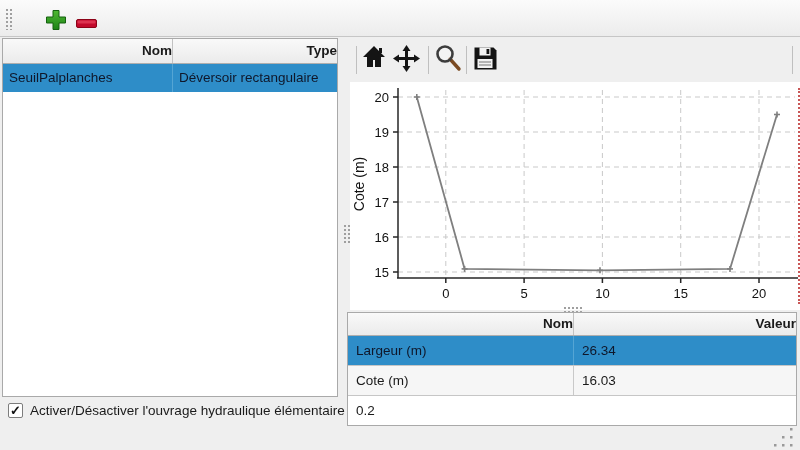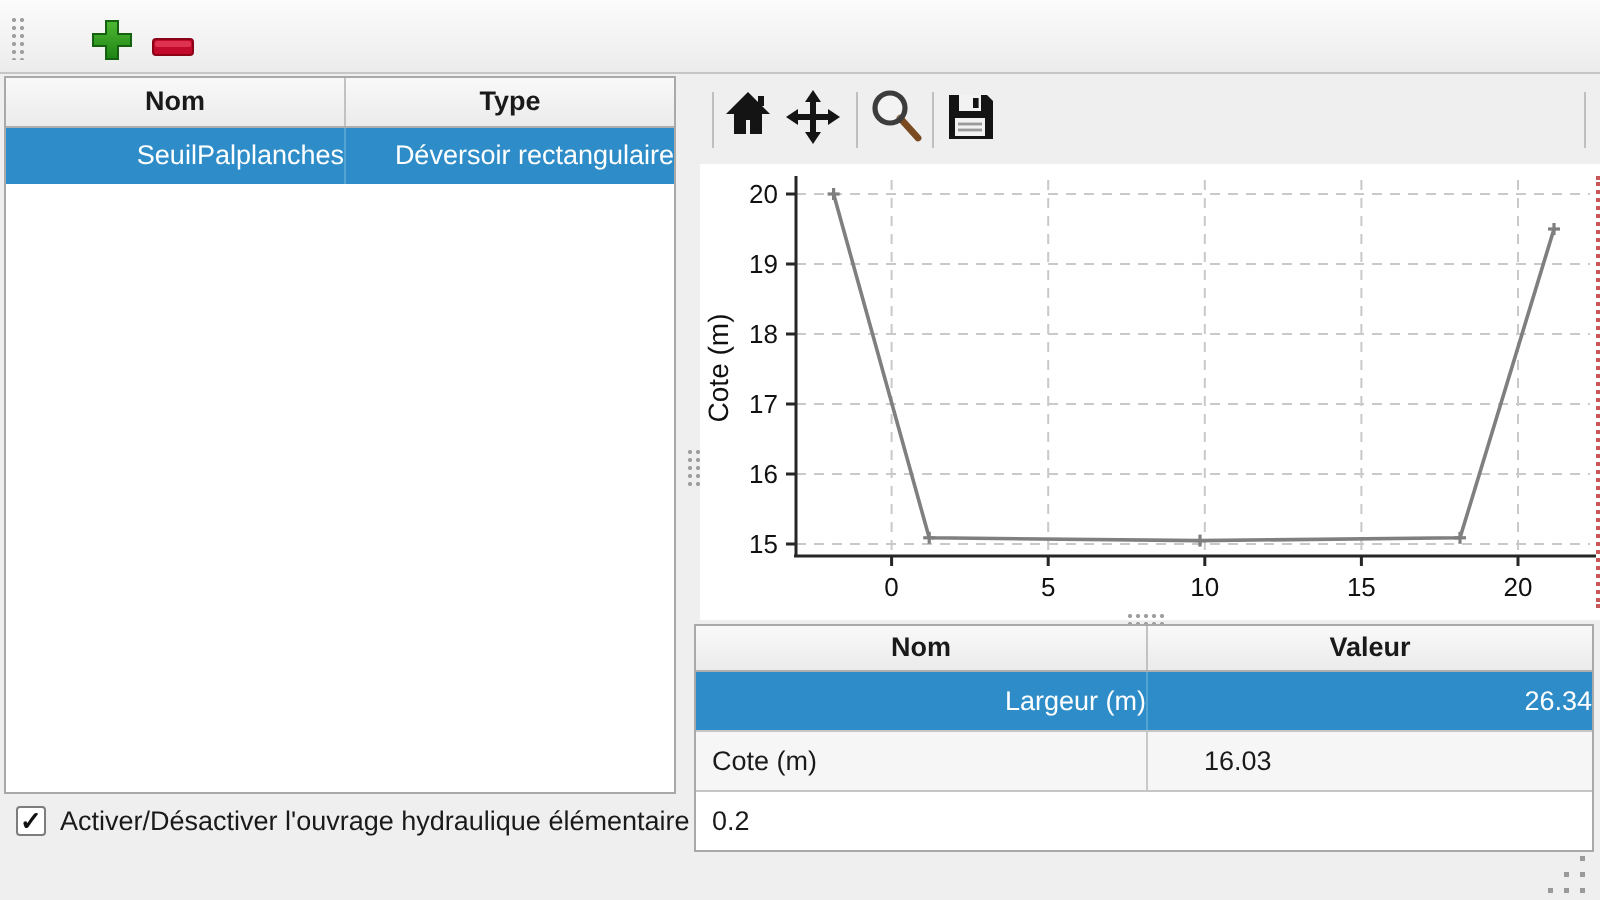--- a/index.html
+++ b/index.html
@@ -15,25 +15,25 @@
     background:linear-gradient(#fbfbfb,#ececec);border-bottom:1px solid #c6c6c6;}
   .grip-v{position:absolute;width:7px;background-image:radial-gradient(#9f9f9f 1px,transparent 1.1px);
     background-size:4px 4px;}
   .topbar .grip-v{left:5px;top:8px;height:22px;}
   .tool-btn{position:absolute;cursor:pointer;}
   
   .structures{position:absolute;left:2px;top:38px;width:336px;height:359px;
     background:#ffffff;border:1px solid #a9a9a9;box-sizing:border-box;}
   .thead{display:flex;height:24px;background:linear-gradient(#f9f9f9,#ebebeb);
     border-bottom:1px solid #aeaeae;font-weight:bold;}
-  .thead .hc{line-height:23px;text-align:center;border-right:1px solid #c2c2c2;box-sizing:border-box;}
+  .thead .hc{line-height:23px;text-align:right;border-right:1px solid #c2c2c2;box-sizing:border-box;}
   .thead .hc:last-child{border-right:none;}
   .structures .hc1{width:170px;} .structures .hc2{flex:1;}
   .trow{display:flex;height:28px;line-height:28px;}
-  .trow.sel{background:#2e8dc8;color:#ffffff;text-align:right;}
+  .trow.sel{background:#2e8dc8;color:#0f172a;}
   .trow .tc{padding-left:6px;box-sizing:border-box;overflow:hidden;white-space:nowrap;}
   .trow.sel .tc1{border-right:1px solid #55a5d4;}
   .structures .tc1{width:170px;} .structures .tc2{flex:1;}
   
   .chkrow{position:absolute;left:8px;top:403px;display:flex;align-items:center;cursor:pointer;}
   .chkbox{width:15px;height:15px;background:#fff;border:1px solid #7d7d7d;border-radius:2px;
     font-size:13px;font-weight:bold;line-height:14px;text-align:center;color:#111;box-sizing:border-box;}
   .chklabel{margin-left:7px;}
   
   .panel-grip{left:343px;top:224px;height:20px;}
@@ -50,21 +50,21 @@
   .yl{font-family:"Liberation Sans",sans-serif;font-size:14px;fill:#111;}
   .red-edge{position:absolute;right:0;top:6px;height:216px;width:0;
     border-left:2px dotted #c03a3a;opacity:.85;}
   
   .params{position:absolute;left:347px;top:312px;width:450px;background:#fff;
     border:1px solid #a9a9a9;box-sizing:border-box;}
   .params .thead{height:22px;}
   .params .thead .hc{line-height:21px;}
   .params .hc1,.params .tc1{width:226px;}
   .params .hc2,.params .tc2{flex:1;}
-  .params .trow{height:29px;line-height:29px;border-bottom:1px solid #c6c6c6;gap:20px;}
+  .params .trow{height:29px;line-height:29px;border-bottom:1px solid #c6c6c6;}
   .params .trow:last-child{border-bottom:none;}
   .params .trow .tc{padding-left:8px;}
   .params .trow .tc1{border-right:1px solid #c9c9c9;}
   .params .trow.sel .tc1{border-right:1px solid #55a5d4;}
   .params .trow.alt{background:#f6f6f6;}
   
   .resize-grip{position:absolute;left:764px;top:426px;width:32px;height:22px;cursor:nwse-resize;}
 </style>
 </head>
 <body>

